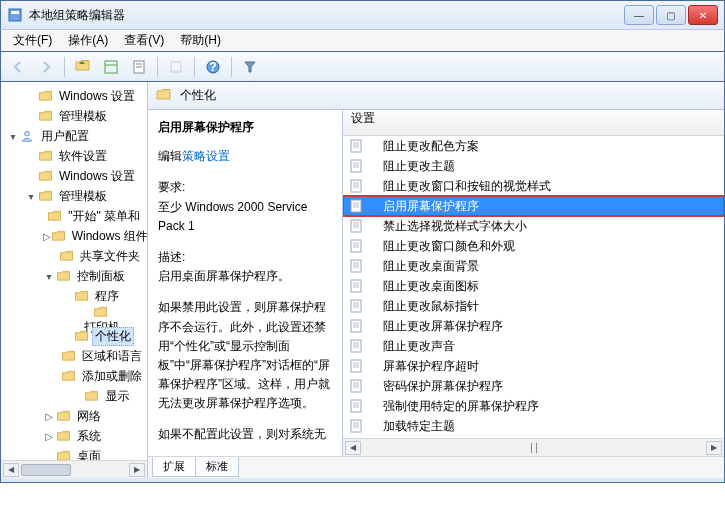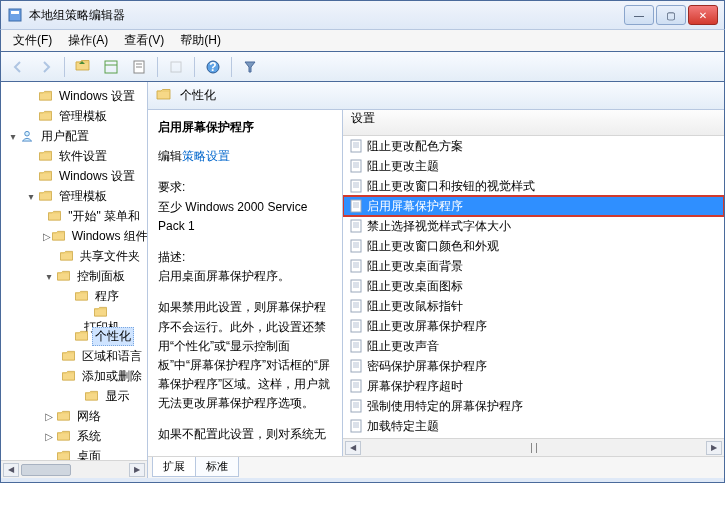--- a/index.html
+++ b/index.html
@@ -40,21 +40,21 @@
 
 .detail-split { flex: 1; display: flex; overflow: hidden; }
 .desc-pane { width: 195px; border-right: 1px solid #b8c8e0; padding: 8px 10px; overflow: hidden; line-height: 1.6; }
 .desc-pane .title { font-weight: bold; margin-bottom: 10px; }
 .desc-pane .link { color: #0066cc; cursor: pointer; }
 .desc-pane .section { margin-top: 12px; }
 
 .list-pane { flex: 1; display: flex; flex-direction: column; }
 .list-header { height: 26px; border-bottom: 1px solid #d6d6d6; background: linear-gradient(#fdfdfd, #eeeeee); display: flex; align-items: flex-start; padding: 0 8px; }
 .list-body { flex: 1; overflow: auto; }
-.list-item { height: 20px; display: flex; align-items: center; padding: 0 6px; gap: 4px; white-space: nowrap; }
+.list-item { height: 20px; display: flex; align-items: center; padding: 0 6px; gap: 20px; white-space: nowrap; }
 .list-item.selected { background: #2f8fff; color: #fff; outline: 2px solid #d13a2e; outline-offset: -1px; }
 .list-item .licon { width: 14px; height: 14px; display: inline-flex; align-items: center; justify-content: center; }
 
 .hscroll-bar { height: 18px; background: #f1f1f1; border-top: 1px solid #d6d6d6; display: flex; align-items: center; padding: 0 2px; }
 .hscroll-thumb { height: 12px; background: #cfd6df; border: 1px solid #a8b2c1; border-radius: 2px; }
 .hscroll-arrow { width: 16px; height: 14px; border: 1px solid #c1c9d4; background: #eef1f6; display: flex; align-items: center; justify-content: center; font-size: 8px; color: #556; }
 
 .tabs-row { height: 22px; display: flex; align-items: flex-start; padding-left: 4px; background: #f6f6f6; border-top: 1px solid #d6d6d6; }
 .tab { padding: 2px 10px; border: 1px solid #b8c8e0; border-top: none; background: #fafcff; margin-right: -1px; font-size: 11px; }
 .tab.active { background: #fff; }
@@ -470,29 +470,29 @@
                 </svg>
               </span>
               <span>阻止更改声音</span>
             </div>
             <div class="list-item">
               <span class="licon">
                 <svg width="14" height="14" viewBox="0 0 14 14">
                   <use href="#doc-shape"></use>
                 </svg>
               </span>
+              <span>屏幕保护程序超时</span>
+            </div>
+            <div class="list-item">
+              <span class="licon">
+                <svg width="14" height="14" viewBox="0 0 14 14">
+                  <use href="#doc-shape"></use>
+                </svg>
+              </span>
               <span>密码保护屏幕保护程序</span>
-            </div>
-            <div class="list-item">
-              <span class="licon">
-                <svg width="14" height="14" viewBox="0 0 14 14">
-                  <use href="#doc-shape"></use>
-                </svg>
-              </span>
-              <span>屏幕保护程序超时</span>
             </div>
             <div class="list-item">
               <span class="licon">
                 <svg width="14" height="14" viewBox="0 0 14 14">
                   <use href="#doc-shape"></use>
                 </svg>
               </span>
               <span>强制使用特定的屏幕保护程序</span>
             </div>
             <div class="list-item">

